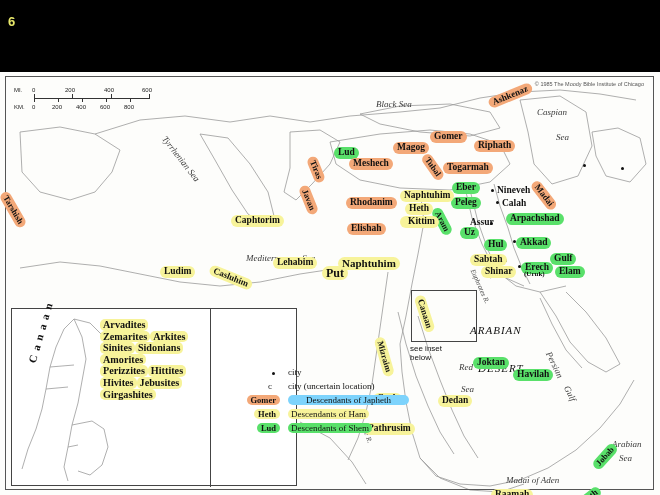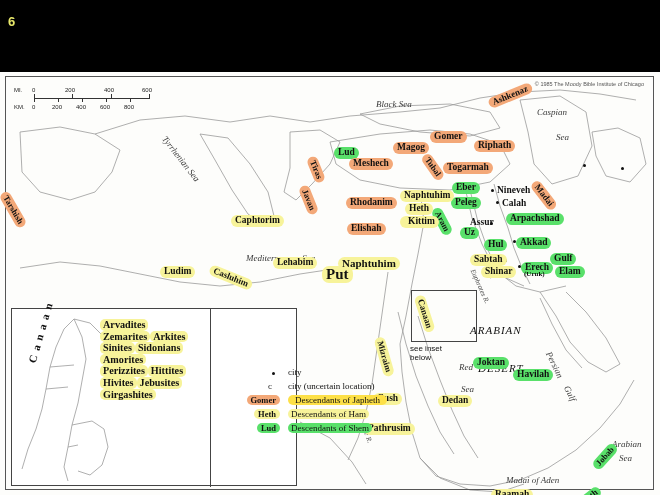--- a/index.html
+++ b/index.html
@@ -65,21 +65,21 @@
 
   
   #legend{position:absolute;left:212px;top:58px;width:268px;
     font-family:"Liberation Serif",serif;font-size:9px;color:#111;}
   #legend .row{position:relative;height:14px;font-family:Liberation Serif, serif;}
   #legend .key{position:absolute;left:0;width:56px;text-align:right;font-weight:bold;font-size:8.5px;}
   #legend .desc{position:absolute;left:64px;font-size:9px;}
   #legend .k-orange{background:#f3a878;border-radius:6px;padding:0 4px;}
   #legend .k-yellow{background:#f7f39a;border-radius:6px;padding:0 4px;}
   #legend .k-green{background:#59e06a;border-radius:6px;padding:0 4px;}
-  #legend .d-orange{background:#fde047;border-radius:6px;padding:0 7px;}
+  #legend .d-orange{background:#7dd3fc;border-radius:6px;padding:0 18px;}
   #legend .d-yellow{background:#f7f39a;border-radius:6px;padding:0 3px;}
   #legend .d-green{background:#59e06a;border-radius:6px;padding:0 3px;}
   #legend .dot{position:absolute;left:48px;top:5px;width:3px;height:3px;background:#111;border-radius:50%;}
   #legend .cchar{position:absolute;left:44px;font-size:9px;}
 
   
   #inset-pointer{position:absolute;left:411px;top:218px;width:66px;height:52px;
     border:1px solid #444;box-sizing:border-box;background:transparent;}
   #see-inset{position:absolute;left:410px;top:272px;font-family:"Liberation Sans",sans-serif;
     font-size:8px;color:#111;line-height:9px;}
@@ -234,21 +234,21 @@
         <div class="lbl h" style="left: 470px; top: 182px; font-size: 9.5px;">Sabtah</div>
         <div class="lbl h" style="left: 481px; top: 194px; font-size: 9.5px;">Shinar</div>
         <div class="lbl s" style="left: 521px; top: 190px; font-size: 9.5px;">Erech</div>
         <div class="lbl plain" style="left: 524px; top: 199px; font-size: 7px;">(Uruk)</div>
         <div class="lbl s" style="left: 550px; top: 181px; font-size: 9.5px;">Gulf</div>
         <div class="lbl s" style="left: 555px; top: 194px; font-size: 9.5px;">Elam</div>
         <div class="lbl h" style="left: 231px; top: 143px; font-size: 9.5px;">Caphtorim</div>
         <div class="lbl h" style="left: 160px; top: 194px; font-size: 9.5px;">Ludim</div>
         <div class="lbl h" style="left: 212px; top: 192px; font-size: 9px; transform: rotate(22deg); transform-origin: left top;">Casluhim</div>
         <div class="lbl h" style="left: 273px; top: 185px; font-size: 9.5px;">Lehabim</div>
-        <div class="lbl h" style="left: 322px; top: 194px; font-size: 15px;">Put</div>
+        <div class="lbl h" style="left: 322px; top: 194px; font-size: 12px;">Put</div>
         <div class="lbl h" style="left: 338px; top: 185px; font-size: 11px;">Naphtuhim</div>
         <div class="lbl h" style="left: 424px; top: 222px; font-size: 9px; transform: rotate(72deg); transform-origin: left top;">Canaan</div>
         <div class="lbl h" style="left: 384px; top: 264px; font-size: 8.5px; transform: rotate(74deg); transform-origin: left top;">Mizraim</div>
         <div class="lbl h" style="left: 373px; top: 321px; font-size: 9.5px;">Cush</div>
         <div class="lbl h" style="left: 364px; top: 351px; font-size: 9.5px;">Pathrusim</div>
         <div class="lbl h" style="left: 438px; top: 323px; font-size: 9.5px;">Dedan</div>
         <div class="lbl s" style="left: 473px; top: 285px; font-size: 9.5px;">Joktan</div>
         <div class="lbl s" style="left: 513px; top: 297px; font-size: 9.5px;">Havilah</div>
         <div class="lbl h" style="left: 491px; top: 417px; font-size: 9.5px;">Raamah</div>
         <div class="lbl s" style="left: 549px; top: 450px; font-size: 9px; transform: rotate(-38deg); transform-origin: left top;">Hazarmaveth</div>

